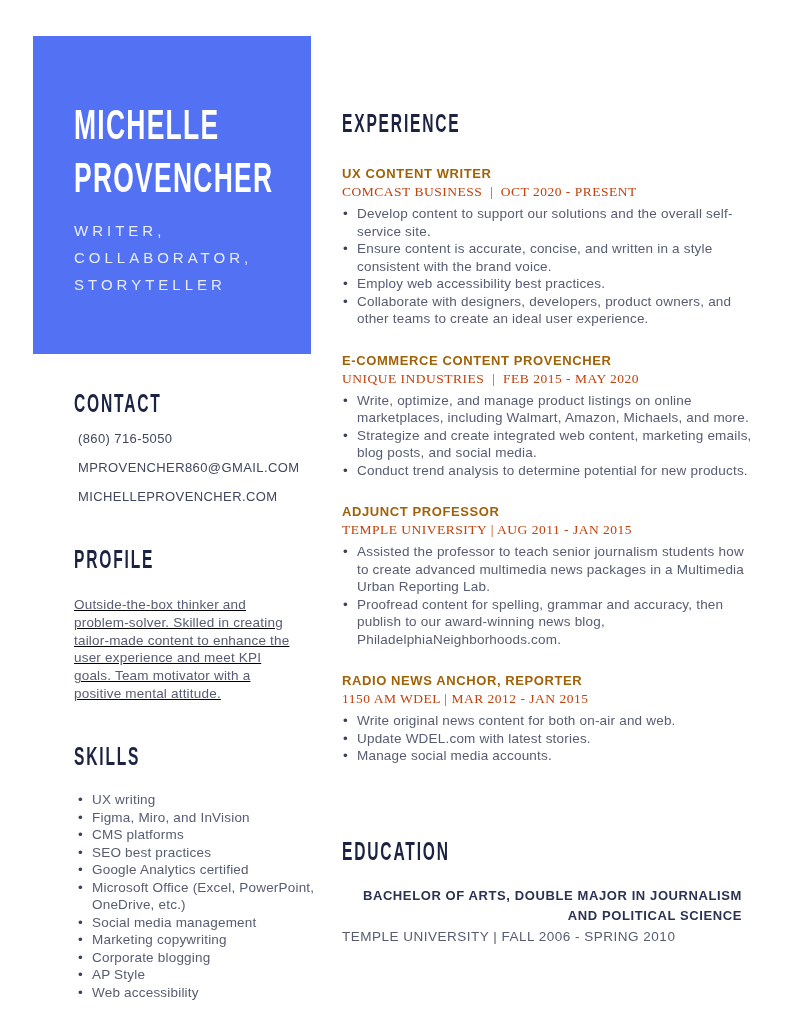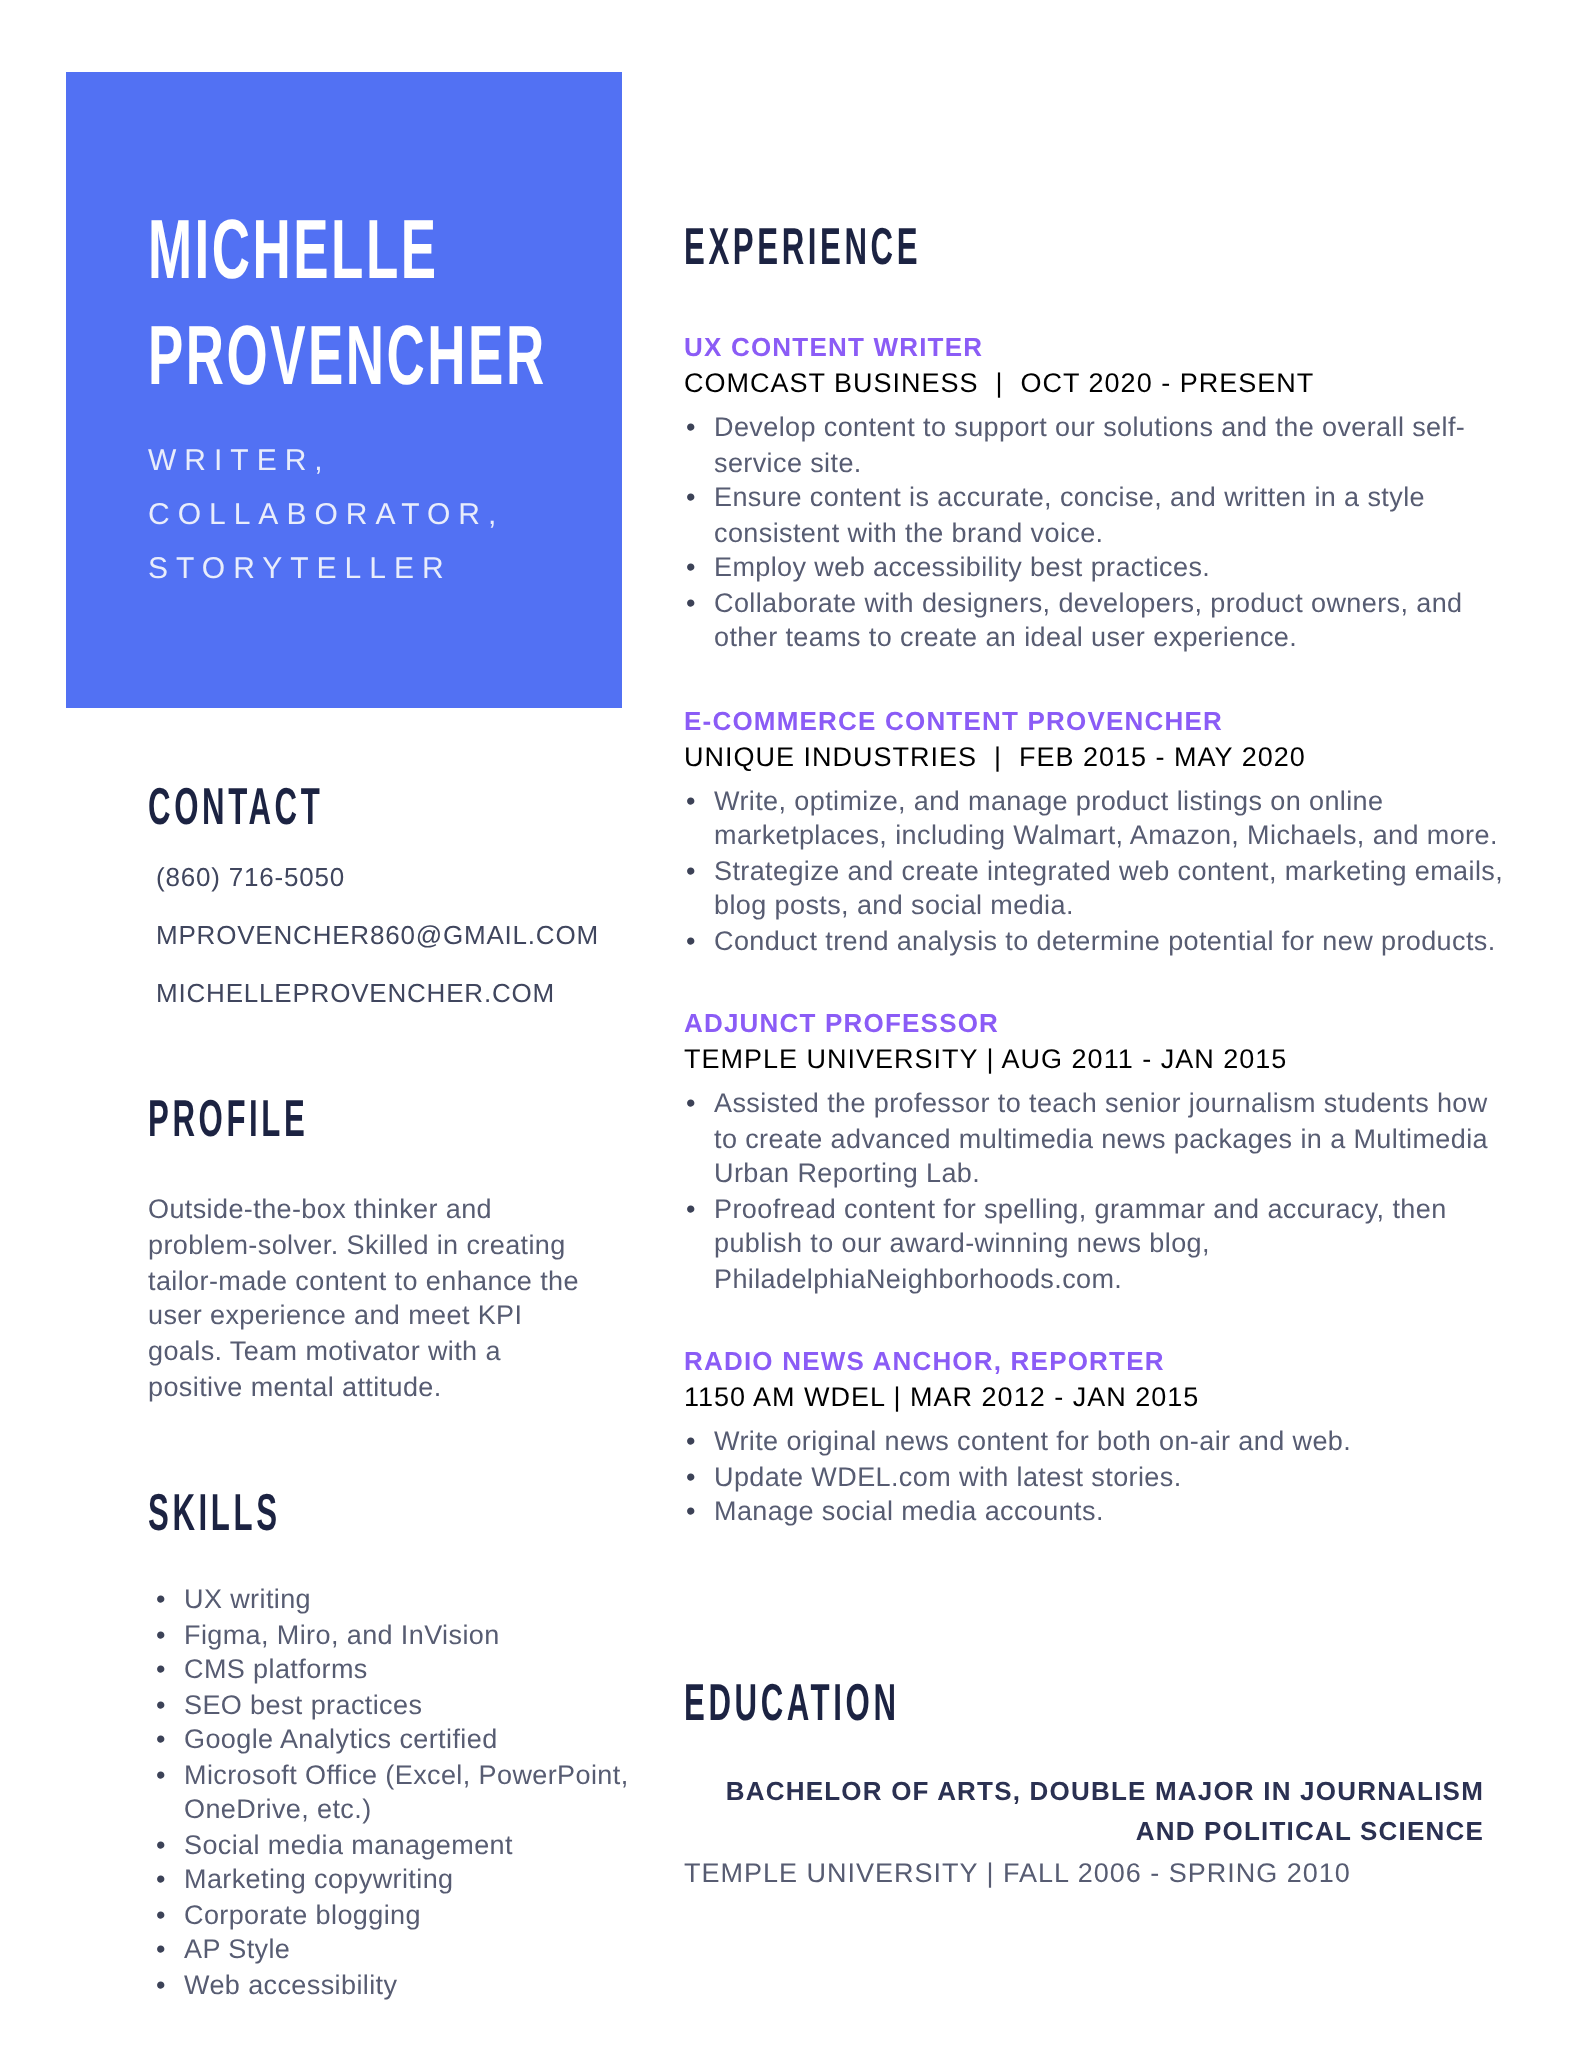--- a/index.html
+++ b/index.html
@@ -29,35 +29,35 @@
 
   
   .sec-heading { margin: 0; color: #1c2342; font-weight: bold; font-size: 26px; line-height: 30px; letter-spacing: 3px; }
   .condensed { display: inline-block; transform: scaleX(0.60); transform-origin: 0 50%; white-space: nowrap; }
 
   
   .contact-section { position: absolute; left: 74px; top: 352px; width: 256px; }
   .contact-list { list-style: none; margin: 14px 0 0; padding: 0 0 0 4px; }
   .contact-list li { color: #40465e; font-size: 13px; line-height: 14px; letter-spacing: 0.4px; margin-bottom: 15px; }
 
-  .profile-section { position: absolute; left: 74px; top: 508px; width: 256px; }
+  .profile-section { position: absolute; left: 74px; top: 508px; width: 256px; text-decoration: underline; }
   .profile-text { margin: 22px 0 0; width: 226px; color: #575c72; font-size: 13.5px; line-height: 17.8px; letter-spacing: 0.2px; }
 
   .skills-section { position: absolute; left: 74px; top: 705px; width: 256px; }
 
   .bullet-list { list-style: none; margin: 20px 0 0; padding: 0; }
   .bullet-list li { position: relative; padding-left: 18px; color: #575c72; font-size: 13.5px; line-height: 17.5px; letter-spacing: 0.2px; }
   .bullet-list li::before { content: "\2022"; position: absolute; left: 4px; color: #3c4257; }
 
   
   .experience-section { position: absolute; left: 342px; top: 72px; width: 436px; }
   .jobs { margin-top: 27px; }
   .job { margin-bottom: 24px; }
-  .job-title { margin: 0; color: #8b5cf6; font-weight: bold; font-size: 13px; line-height: 17px; letter-spacing: 0.6px; }
-  .job-meta { margin-top: 1px; color: #000000; font-size: 13.5px; line-height: 17px; letter-spacing: 0.5px; }
+  .job-title { margin: 0; color: #a16207; font-weight: bold; font-size: 13px; line-height: 17px; letter-spacing: 0.6px; }
+  .job-meta { margin-top: 1px; color: #c2410c; font-size: 13.5px; line-height: 17px; letter-spacing: 0.5px; font-family: Liberation Serif, serif; }
   .job .bullet-list { margin-top: 5px; width: 416px; }
   .job .bullet-list li { padding-left: 15px; }
   .job .bullet-list li::before { left: 1px; }
 
   .education-section { position: absolute; left: 342px; top: 800px; width: 436px; }
   .degree-title { margin: 20px 0 0; color: #2b3152; font-weight: bold; font-size: 13px; line-height: 20px; letter-spacing: 0.6px; width: 400px; text-align: right; }
   .degree-meta { margin-top: 2px; color: #575c72; font-size: 13.5px; line-height: 17px; letter-spacing: 0.5px; }
 </style>
 </head>
 <body>

